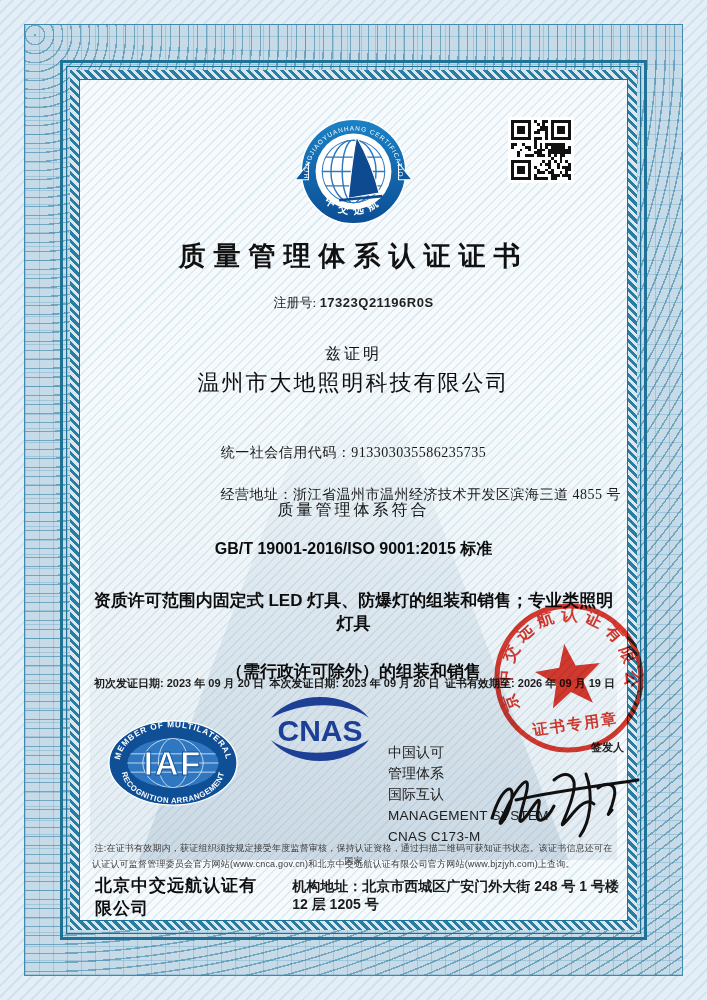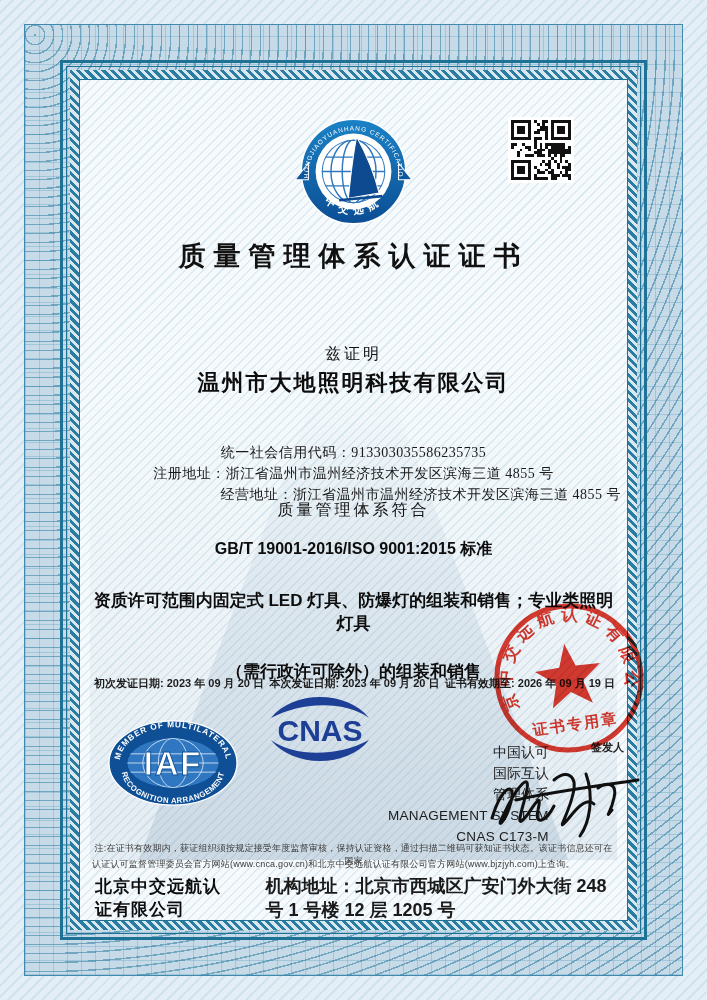--- a/index.html
+++ b/index.html
@@ -24,35 +24,35 @@
     clip-path:polygon(43% 0,57% 0,96% 100%,4% 100%);}
   .watermark2{position:absolute;left:90px;right:90px;top:380px;height:480px;opacity:.18;pointer-events:none;
     background:linear-gradient(to bottom,rgba(255,255,255,0),rgba(125,155,180,.8));}
   .abs{position:absolute;}
   .ctr{left:86px;right:86px;text-align:center;}
   .serif{font-family:"Liberation Serif",serif;}
   .title{top:238px;font-size:27px;font-weight:bold;letter-spacing:8px;color:#111;}
   .regline{top:294px;font-size:13px;color:#222;}
   .regline .val{font-weight:bold;letter-spacing:.5px;}
   .certify{top:344px;font-size:16px;letter-spacing:3px;color:#111;}
-  .company{top:368px;font-size:22px;font-weight:bold;letter-spacing:2px;color:#0d0d0d;}
+  .company{top:368px;font-size:22px;font-weight:normal;letter-spacing:2px;color:#0d0d0d;}
   .infoline{font-size:14px;color:#1a1a1a;letter-spacing:.5px;margin-top:32px;}
   .sys{top:500px;font-size:16px;letter-spacing:3px;color:#111;}
   .std{top:527px;font-size:16px;font-weight:bold;color:#0d0d0d;margin-top:12px;}
   .scopeh{top:562px;font-size:14px;letter-spacing:3px;color:#111;}
   .scope1{top:589px;font-size:17px;font-weight:bold;color:#0d0d0d;left:88px;right:88px;text-align:center;}
   .scope2{top:624px;font-size:17px;font-weight:bold;color:#0d0d0d;margin-top:36px;}
   .dates{top:676px;left:94px;right:92px;display:flex;justify-content:space-between;font-size:11px;font-weight:bold;color:#1c1c1c;}
-  .acc{left:388px;top:742px;font-size:14px;color:#1c1c1c;line-height:21px;text-align:right;}
+  .acc{left:388px;top:742px;font-size:14px;color:#1c1c1c;line-height:21px;}
   .acc .en{font-size:13.5px;letter-spacing:.3px;}
   .issuer{left:591px;top:740px;font-size:11px;font-weight:bold;color:#222;}
   .notes{left:92px;right:92px;font-size:9px;color:#3c3c3c;letter-spacing:.2px;}
   .footerrow{left:95px;right:88px;top:874px;display:flex;align-items:baseline;}
   .fcompany{font-family:"Liberation Serif",serif;font-weight:bold;font-size:17px;color:#0d0d0d;letter-spacing:1px;}
-  .faddr{margin-left:28px;font-size:18px;font-weight:bold;color:#1a1a1a;}
+  .faddr{margin-left:28px;font-size:14px;font-weight:bold;color:#1a1a1a;}
   .qr{left:508px;top:117px;width:66px;height:66px;background:#fff;padding:3px;box-sizing:border-box;}
   .stamp{left:492px;top:601px;width:154px;height:154px;opacity:.9;mix-blend-mode:multiply;transform:rotate(-8deg);}
   .logo{left:292px;top:110px;width:123px;height:123px;}
   .iaf{left:102px;top:720px;width:142px;height:86px;}
   .cnas{left:265px;top:688px;width:110px;height:82px;}
   .sig{left:470px;top:752px;width:175px;height:90px;}
   svg text{font-family:"Liberation Sans",sans-serif;}
 </style>
 </head>
 <body>
@@ -326,29 +326,30 @@
         <rect x="1" y="20" width="1" height="1" fill="#111"></rect>
         <rect x="2" y="20" width="1" height="1" fill="#111"></rect>
         <rect x="3" y="20" width="1" height="1" fill="#111"></rect>
         <rect x="4" y="20" width="1" height="1" fill="#111"></rect>
         <rect x="5" y="20" width="1" height="1" fill="#111"></rect>
         <rect x="6" y="20" width="1" height="1" fill="#111"></rect>
       </svg>
   </div>
 
   <div class="abs ctr serif title">质量管理体系认证证书</div>
+  <div class="abs ctr regline">
+    <span class="serif">注册号:</span>
+    <span class="val">17323Q21196R0S</span>
+  </div>
 
   <div class="abs ctr serif certify">兹证明</div>
   <div class="abs ctr company">温州市大地照明科技有限公司</div>
 
   <div class="abs ctr serif infoline" style="top:412px;">
     <span>统一社会信用代码：</span><span>913303035586235735</span>
-  </div>
-  <div class="abs ctr serif infoline" style="top:433px;">
-    <span>注册地址：</span><span>浙江省温州市温州经济技术开发区滨海三道 4855 号</span>
   </div>
   <div class="abs ctr serif infoline" style="top:454px;text-align:right;">
     <span>经营地址：</span><span>浙江省温州市温州经济技术开发区滨海三道 4855 号</span>
   </div>
 
   <div class="abs ctr serif sys">质量管理体系符合</div>
   <div class="abs ctr std">GB/T 19001-2016/ISO 9001:2015 标准</div>
   <div class="abs scope1">资质许可范围内固定式 LED 灯具、防爆灯的组装和销售；专业类照明灯具</div>
   <div class="abs ctr scope2">（需行政许可除外）的组装和销售</div>
 
@@ -389,22 +390,22 @@
   <div class="abs cnas">
     <svg viewBox="0 0 110 82" width="110" height="82">
       <path d="M6,30 C28,2 82,2 104,30 C82,14 40,12 6,30 Z" fill="#1e3f96"></path>
       <path d="M104,52 C82,80 28,80 6,52 C28,68 70,70 104,52 Z" fill="#1e3f96"></path>
       <text x="55" y="53" text-anchor="middle" font-size="30" font-weight="bold" fill="#1e3f96" letter-spacing="0">CNAS</text>
     </svg>
   </div>
 
   <div class="abs acc">
     <div>中国认可</div>
+    <div>管理体系</div>
     <div>国际互认</div>
-    <div>管理体系</div>
     <div class="en">MANAGEMENT SYSTEM</div>
     <div class="en">CNAS C173-M</div>
   </div>
 
   <div class="abs issuer">签发人</div>
 
   <div class="abs sig">
     <svg viewBox="0 0 175 90" width="175" height="90">
       <g fill="none" stroke="#101010" stroke-width="3" stroke-linecap="round">
         <path d="M22,66 C32,34 46,28 41,50 C36,70 24,80 34,62 C48,32 62,18 56,42 C51,62 44,80 58,62 C66,50 72,40 68,58 C64,74 76,70 84,54"></path>

